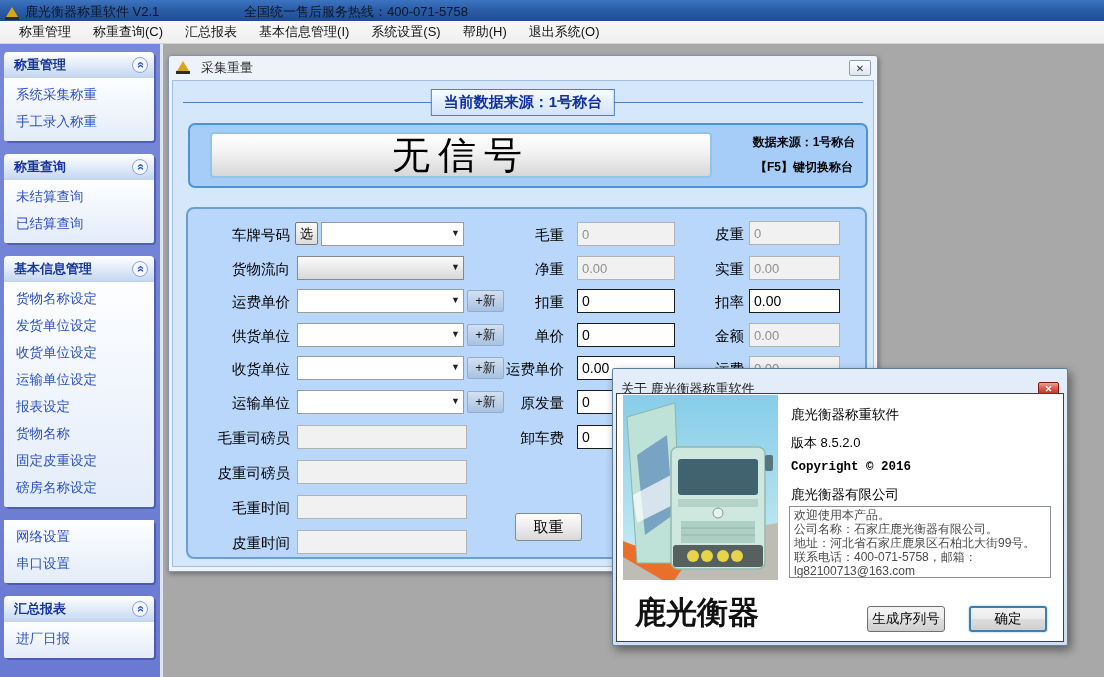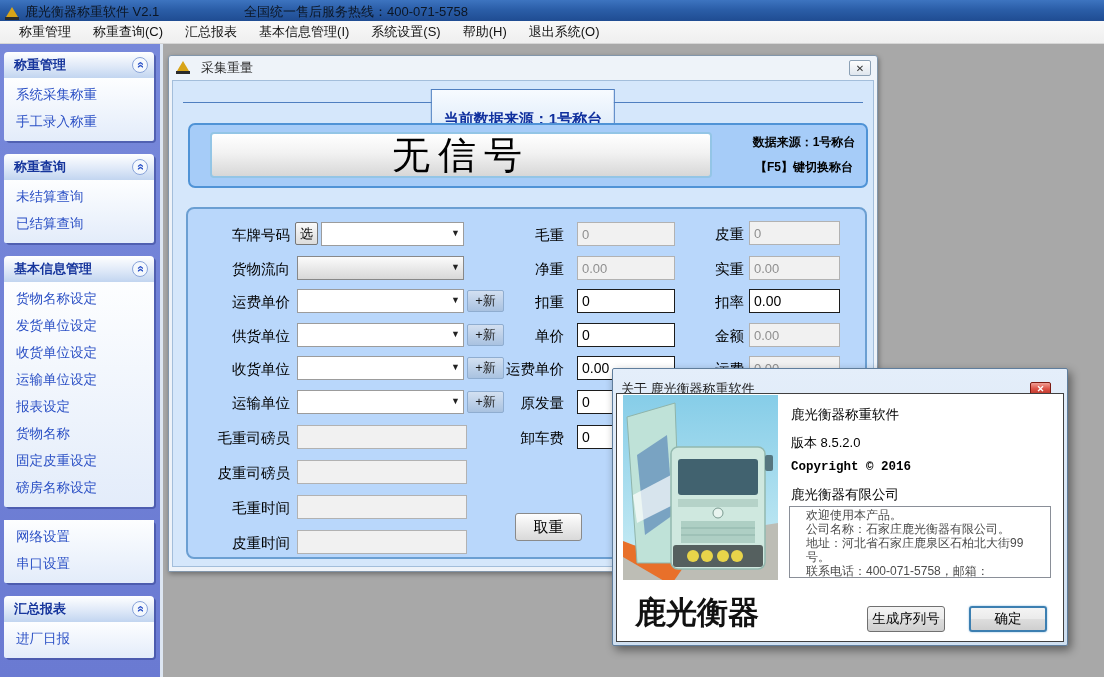--- a/index.html
+++ b/index.html
@@ -31,21 +31,21 @@
   .mdi { position:relative; flex:1; background:#a8a8a8; }
 
   
   .capwin { position:absolute; left:5px; top:11px; width:710px; height:517px; background:#eef3f9; border:1px solid #8296ab; border-radius:3px 3px 0 0; padding:0 3px 3px; box-shadow:1px 2px 5px rgba(0,0,0,.35); }
   .capwin-tb { height:24px; display:flex; align-items:center; padding:0 3px 0 4px; }
   .capwin-title { font-size:13px; color:#2a2a2a; margin-left:5px; flex:1; }
   .win-close { width:22px; height:16px; background:linear-gradient(#fdfdfd,#dfe6ee); border:1px solid #8ba0b5; border-radius:2px; font-size:10px; color:#333; display:flex; align-items:center; justify-content:center; cursor:pointer; }
   .capwin-body { position:relative; height:487px; background:#d5e7fb; border:1px solid #a3bedb; }
 
   .grp-line { position:absolute; left:10px; right:10px; top:21px; border-top:1px solid #4f7fc0; }
-  .banner { position:absolute; left:50%; transform:translateX(-50%); top:8px; background:linear-gradient(#f7fbff,#d2e3f7); border:1px solid #4f7fc0; padding:20px 12px; font-size:15px; font-weight:bold; color:#10309e; white-space:nowrap; }
+  .banner { position:absolute; left:50%; transform:translateX(-50%); top:8px; background:linear-gradient(#f7fbff,#d2e3f7); border:1px solid #4f7fc0; padding:3px 12px; font-size:15px; font-weight:bold; color:#10309e; white-space:nowrap; }
 
   .sigpanel { position:absolute; left:15px; top:42px; width:680px; height:65px; background:#a6ccf8; border:2px solid #4f93d6; border-radius:7px;text-align:center; }
   .sigdisplay { position:absolute; left:20px; top:7px; width:502px; height:46px; background:linear-gradient(#ffffff,#f2f2f2 45%,#d7d7d7); border:2px solid #93c5e6; border-radius:4px; display:flex; align-items:center; justify-content:center; font-family:"Liberation Serif", serif; font-size:38px; color:#000; letter-spacing:8px; }
   .siginfo1 { position:absolute; left:550px; top:9px; width:128px; font-size:12px; font-weight:bold; color:#000; }
   .siginfo2 { position:absolute; left:550px; top:34px; width:128px; font-size:12px; font-weight:bold; color:#000; }
 
   .formpanel { position:absolute; left:13px; top:126px; width:681px; height:352px; background:#b9d7fb; border:2px solid #6b9fd2; border-radius:8px; }
   .frow { position:absolute; left:0; right:0; height:26px; }
   .flabel { position:absolute; top:4px; font-size:14.5px; color:#000; text-align:right; white-space:nowrap; }
   .lab-l { left:2px; width:100px; }
@@ -62,30 +62,30 @@
   .combo.gray { background:linear-gradient(#fbfbfb,#d8d8d8); border:1px solid #888; }
   .combo .arrow { position:absolute; right:3px; top:5px; font-size:9px; color:#222; }
   .combo-main { left:109px; width:167px; }
   .combo-plate { left:133px; width:143px; }
   .btn-sel { position:absolute; left:107px; top:0; width:23px; height:23px; background:linear-gradient(#fafafa,#dcdcdc); border:1px solid #777; border-radius:2px; font-size:13px; color:#000; display:flex; align-items:center; justify-content:center; cursor:pointer; }
   .btn-new { position:absolute; left:279px; top:1px; width:37px; height:22px; background:linear-gradient(#d3e0f1,#a9c2e0); border:1px solid #8fadd0; border-radius:2px; font-size:13px; color:#1a1a1a; display:flex; align-items:center; justify-content:center; cursor:pointer; }
   .btn-take { position:absolute; left:327px; top:304px; width:67px; height:28px; background:linear-gradient(#fefefe,#ececec 48%,#d9d9d9); border:1px solid #8a8a8a; border-radius:3px; font-size:15px; color:#000; cursor:pointer; }
 
   
   .dialog { position:absolute; left:449px; top:324px; width:456px; height:278px; background:linear-gradient(#e4eefa,#cfdff0); border:1px solid #5f7d9c; border-radius:2px; box-shadow:3px 4px 10px rgba(0,0,0,.45); }
-  .dlg-tb { height:40px; display:flex; align-items:center; padding:0 16px 0 8px; }
+  .dlg-tb { height:40px; display:flex; align-items:center; padding:0 8px 0 8px; }
   .dlg-title { flex:1; font-size:13px; color:#1a1a1a; }
   .dlg-close { width:21px; height:15px; background:linear-gradient(#f09e94,#dd5347 45%,#b02c20); border:1px solid #7c1a12; border-radius:2px; color:#fff; font-size:9px; font-weight:bold; display:flex; align-items:center; justify-content:center; cursor:pointer; }
   .dlg-content { position:absolute; left:3px; right:3px; top:24px; bottom:3px; background:#fff; border:1px solid #404040; }
   .truck { position:absolute; left:6px; top:1px; width:155px; height:244px; }
   .dlg-product { position:absolute; left:174px; top:12px; font-size:13.5px; color:#000; }
   .dlg-version { position:absolute; left:174px; top:40px; font-size:13px; color:#000; }
   .dlg-copy { position:absolute; left:174px; top:66px; font-size:12.5px; font-family:"Liberation Mono", monospace; font-weight:bold; color:#000; }
   .dlg-company { position:absolute; left:174px; top:92px; font-size:13.5px; color:#000; }
-  .dlg-info { position:absolute; left:172px; top:112px; width:262px; height:72px; border:1px solid #8a8f98; background:#fff; padding:1px 16px; font-size:12px; line-height:14px; color:#4a4a4a; overflow:hidden; }
+  .dlg-info { position:absolute; left:172px; top:112px; width:262px; height:72px; border:1px solid #8a8f98; background:#fff; padding:1px 4px; font-size:12px; line-height:14px; color:#4a4a4a; overflow:hidden; }
   .dlg-btn { position:absolute; top:212px; width:78px; height:26px; background:linear-gradient(#f4f4f4,#ebebeb 48%,#dddddd 52%,#cfcfcf); border:1px solid #707070; border-radius:3px; font-size:13.5px; color:#000; cursor:pointer; }
   .btn-gen { left:250px; }
   .btn-ok { left:352px; border:2px solid #3c7fb1; box-shadow:0 0 2px #7ab2dc; }
 </style>
 </head>
 <body>
 
 <div class="screen">
 
   <div class="titlebar">

